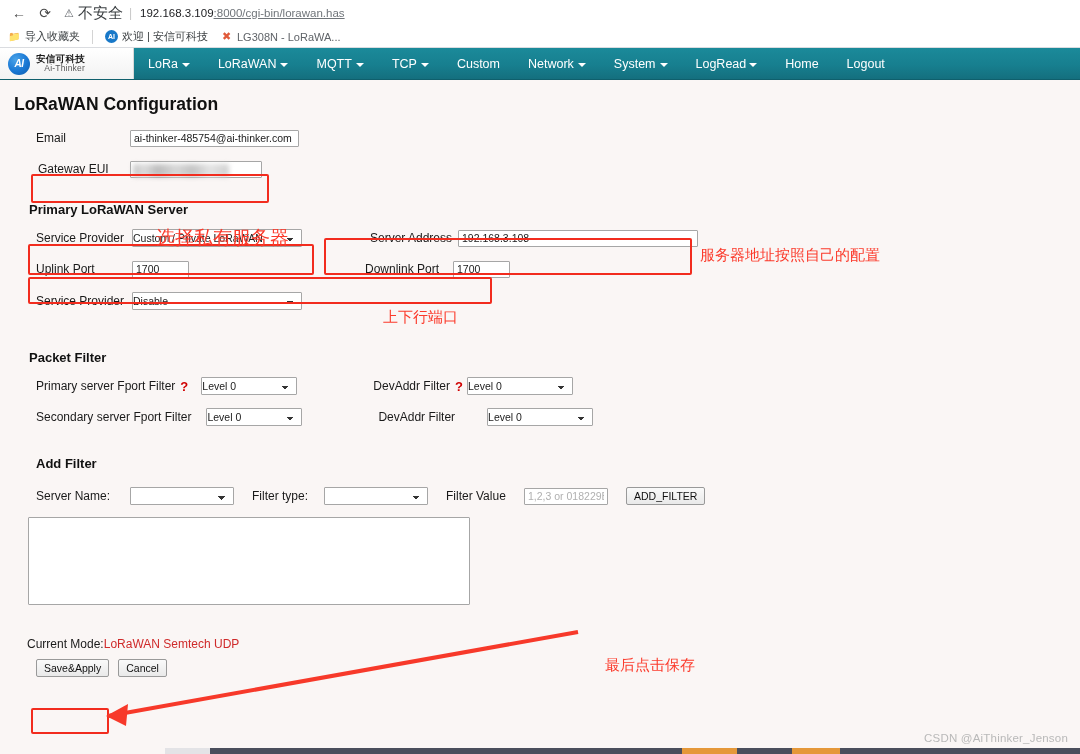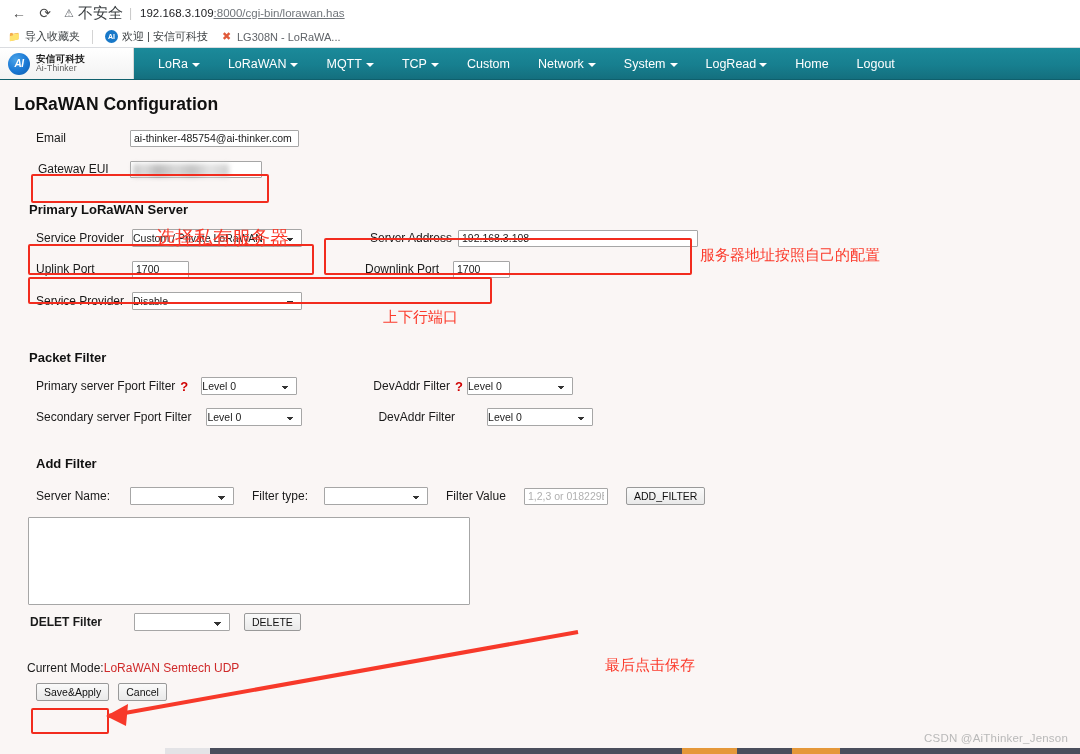--- a/index.html
+++ b/index.html
@@ -145,25 +145,25 @@
   .brand-cn {
     font-size: 9.5px;
     font-weight: bold;
     color: #1a1a1a;
     letter-spacing: 0.3px;
   }
   .brand-en {
     font-size: 8.5px;
     color: #555;
     letter-spacing: 0.2px;
+    text-align: right;
   }
   .nav-items {
     display: flex;
     align-items: stretch;
-    padding-left: 10px;
   }
   .nav-link {
     display: flex;
     align-items: center;
     gap: 4px;
     padding: 0 14px;
     color: #ffffff;
     font-size: 12.5px;
     white-space: nowrap;
     cursor: pointer;
@@ -490,27 +490,20 @@
       </select>
       <span class="lbl" style="margin-left:18px;width:78px">Filter Value</span>
       <input class="txt" style="width: 84px;" placeholder="1,2,3 or 018229B">
       <button class="btn" style="margin-left:18px">ADD_FILTER</button>
     </div>
 
     <div style="margin-left:28px;margin-top:10px">
       <textarea class="ta" style=""></textarea>
     </div>
 
-    <div class="row" style="margin-left:30px;margin-top:2px">
-      <span class="lbl" style="font-weight:bold;width:104px">DELET Filter</span>
-      <select class="sel" style="width:96px">
-        <option></option>
-      </select>
-      <button class="btn" style="margin-left:14px">DELETE</button>
-    </div>
 
     <div class="current-mode" style="margin-top:28px">
       <span>Current Mode:</span><span class="mode-val">LoRaWAN Semtech UDP</span>
     </div>
 
     <div class="row" style="margin-left:36px;margin-top:6px">
       <button class="btn">Save&amp;Apply</button>
       <button class="btn" style="margin-left:9px">Cancel</button>
     </div>
 

